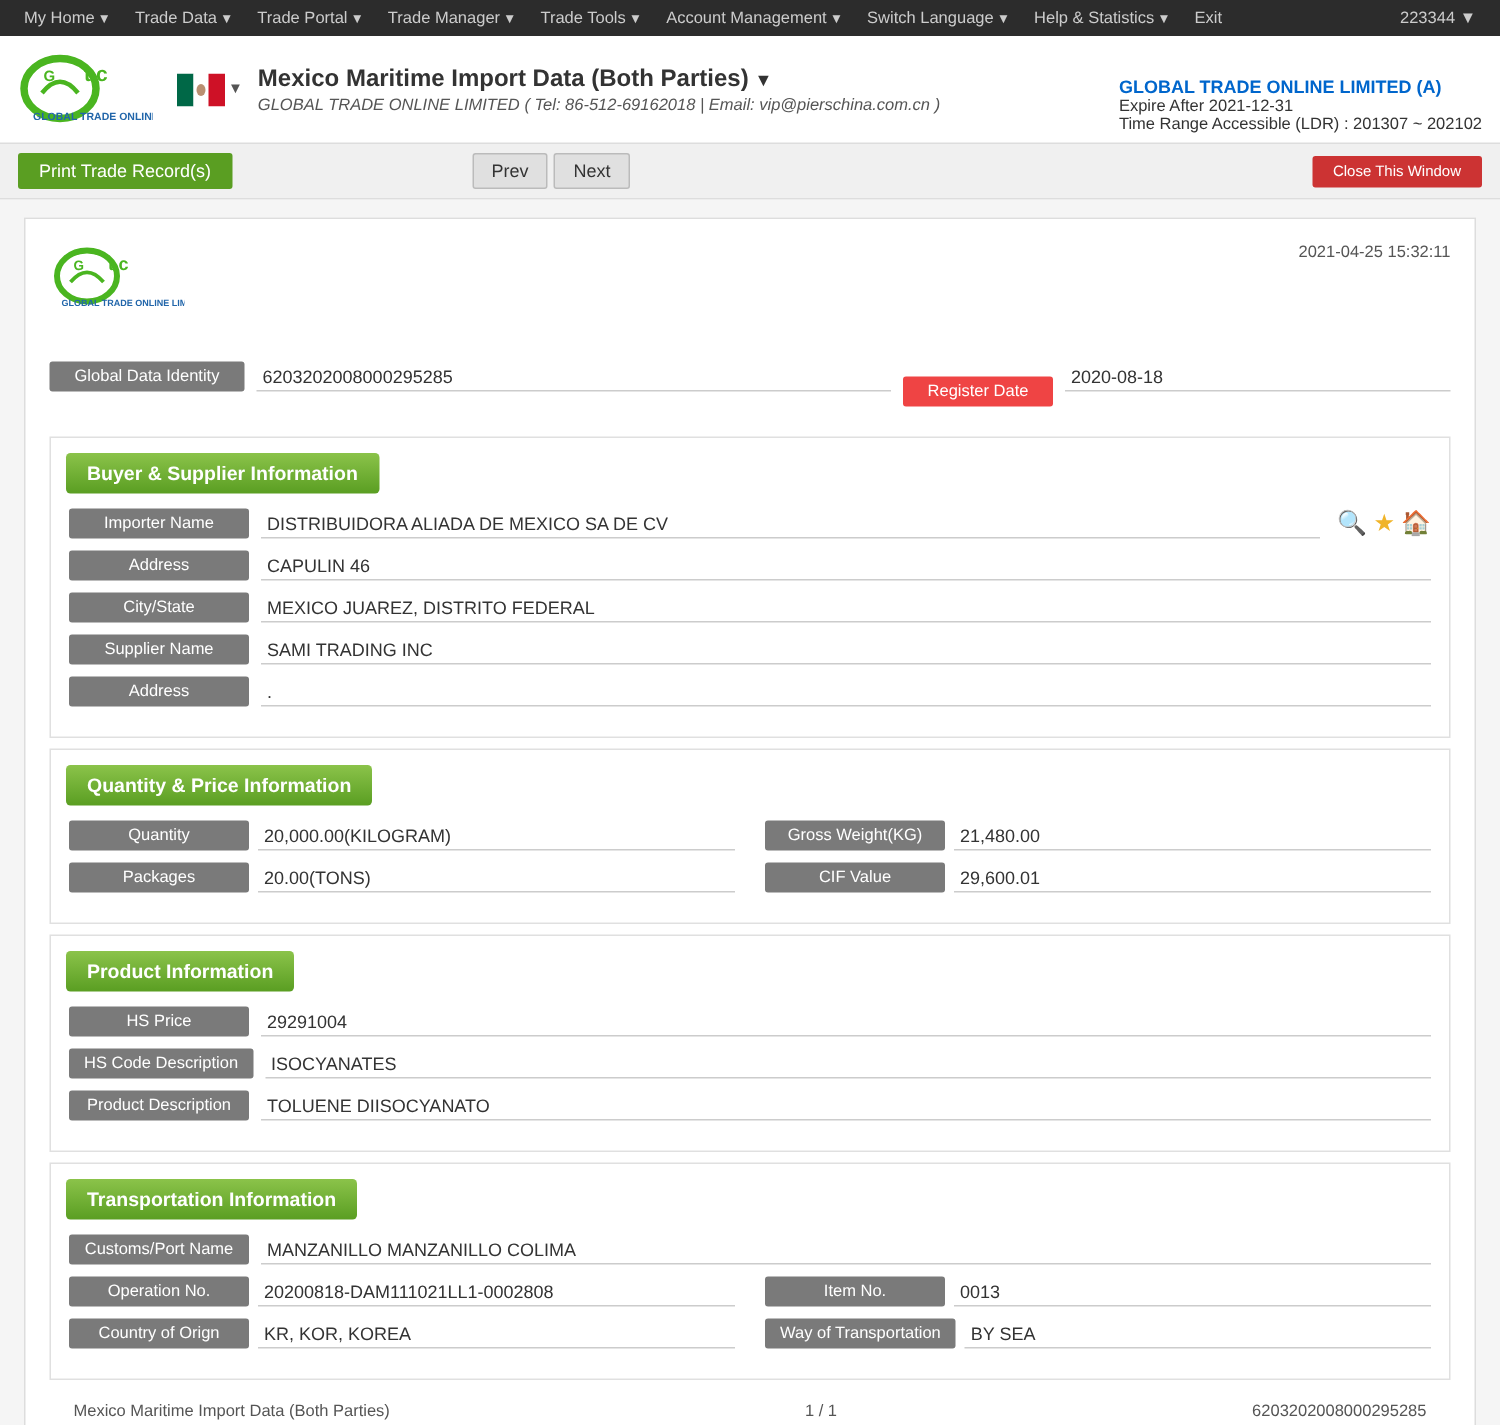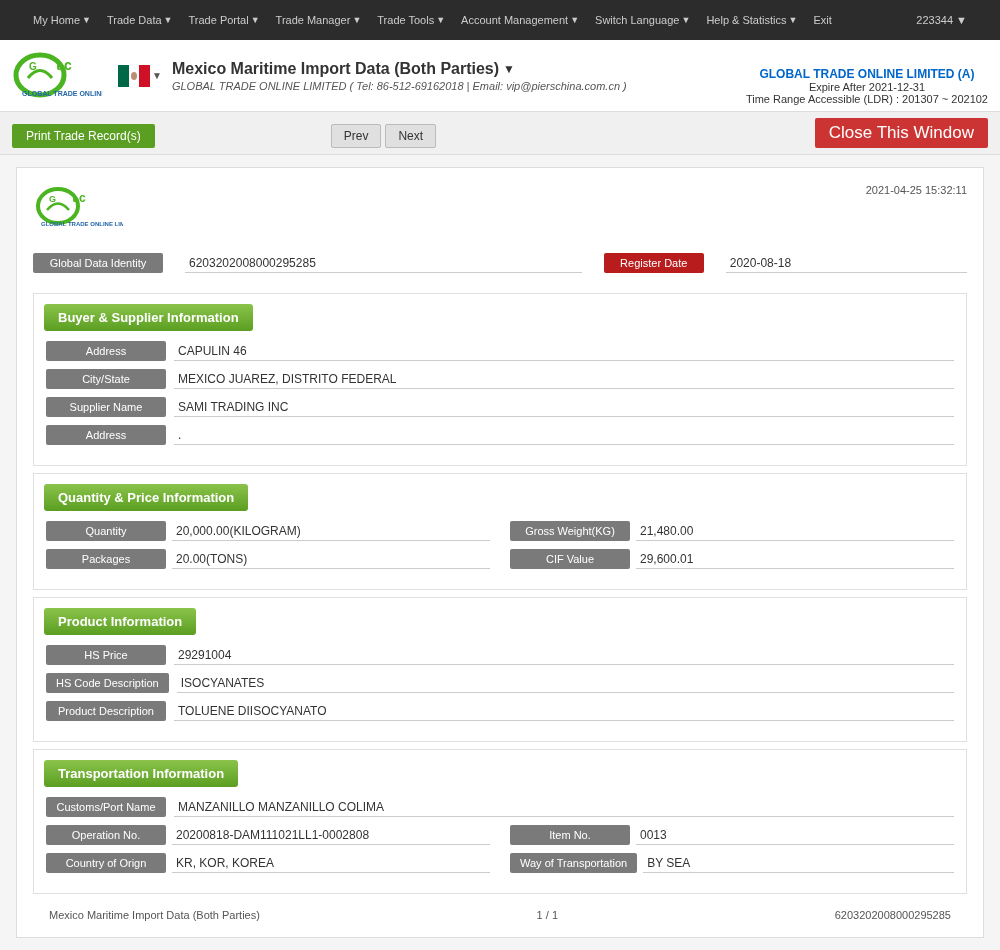--- a/index.html
+++ b/index.html
@@ -1,42 +1,42 @@
 <!DOCTYPE html>
 <html><head>
   <meta charset="utf-8">
   <style>
     * { margin: 0; padding: 0; box-sizing: border-box; }
     body { font-family: Arial, sans-serif; font-size: 12px; background: #e8e8e8; width: 1000px; min-height: 950px; }
 
     
-    .top-nav { background: #2c2c2c; color: #ccc; display: flex; align-items: center; padding: 0 25px; height: 40px; font-size: 11px; }
+    .top-nav { background: #2c2c2c; color: #ccc; display: flex; align-items: center; padding: 0 8px; height: 24px; font-size: 11px; }
     .top-nav .nav-item { padding: 0 8px; cursor: pointer; display: flex; align-items: center; gap: 2px; white-space: nowrap; }
     .top-nav .spacer { flex: 1; }
     .top-nav .user-id { color: #ccc; padding: 0 8px; }
     .arrow { font-size: 9px; }
 
     
     .header { background: #fff; display: flex; align-items: center; padding: 6px 12px; border-bottom: 1px solid #ddd; height: 72px; }
     .logo-area { display: flex; align-items: center; gap: 6px; }
     .flag-area { display: flex; align-items: center; gap: 2px; margin-left: 16px; }
     .title-area { margin-left: 10px; flex: 1; }
     .title-main { font-size: 16px; font-weight: bold; color: #333; display: flex; align-items: center; gap: 4px; }
     .title-sub { font-size: 11px; color: #555; margin-top: 2px; font-style: italic; }
-    .header-right { text-align: center; font-size: 11px; margin-top: 20px; }
+    .header-right { text-align: left; font-size: 11px; margin-top: 20px; }
     .header-right .company-name { color: #0066cc; font-weight: bold; font-size: 12px; }
     .header-right .expire { color: #333; }
     .header-right .time-range { color: #333; }
 
     
-    .toolbar { background: #f0f0f0; padding: 6px 12px; display: flex; align-items: flex-end; border-bottom: 1px solid #ddd; gap: 16px; }
+    .toolbar { background: #f0f0f0; padding: 6px 12px; display: flex; align-items: center; border-bottom: 1px solid #ddd; }
     .btn-print { background: #5a9e22; color: #fff; border: none; padding: 5px 14px; font-size: 12px; cursor: pointer; border-radius: 2px; }
     .nav-btns { display: flex; gap: 4px; margin-left: 160px; }
     .btn-nav { background: #e0e0e0; color: #333; border: 1px solid #bbb; padding: 4px 12px; font-size: 12px; cursor: pointer; border-radius: 2px; }
-    .btn-close { background: #cc3333; color: #fff; border: none; padding: 5px 14px; font-size: 17px; cursor: pointer; border-radius: 2px; margin-left: auto; }
+    .btn-close { background: #cc3333; color: #fff; border: none; padding: 5px 14px; font-size: 10px; cursor: pointer; border-radius: 2px; margin-left: auto; }
 
     
     .main-content { background: #f5f5f5; padding: 12px 16px; }
 
     
     .record-card { background: #fff; border: 1px solid #ddd; padding: 16px; margin-bottom: 0; }
 
     
     .card-header { display: flex; justify-content: space-between; align-items: flex-start; margin-bottom: 12px; }
     .card-timestamp { font-size: 11px; color: #555; }
@@ -167,31 +167,40 @@
           <text x="16" y="18" font-size="9" fill="#4ab520" font-weight="bold">G</text>
           <path d="M14 26 Q25 13 36 26" fill="none" stroke="#4ab520" stroke-width="2.5"></path>
           <text x="39" y="18" font-size="12" fill="#4ab520" font-weight="bold">t</text>
           <text x="46" y="18" font-size="12" fill="#4ab520" font-weight="bold">c</text>
           <text x="8" y="42" font-size="6" fill="#2266aa" font-weight="bold">GLOBAL TRADE ONLINE LIMITED</text>
         </svg>
       </div>
       <div class="card-timestamp">2021-04-25 15:32:11</div>
     </div>
 
-    <div style="display:flex; align-items:center; gap:22px; margin-bottom:14px; padding: 6px 0;">
+    <div style="display:flex; align-items:center; gap:8px; margin-bottom:14px; padding: 6px 0;">
       <div class="field-label" style="background:#7a7a7a; min-width:130px; text-align:center;">Global Data Identity</div>
       <div style="flex:1; border-bottom:1px solid #ccc; padding:2px 4px; font-size:12px; color:#333;">6203202008000295285</div>
-      <div class="field-label" style="background:#b91c1c; min-width:100px; text-align:center;">Register Date</div>
+      <div class="field-label" style="background:#ef4444; min-width:100px; text-align:center;margin-top:20px;">Register Date</div>
       <div style="flex:0.6; border-bottom:1px solid #ccc; padding:2px 4px; font-size:12px; color:#333;">2020-08-18</div>
     </div>
 
     <div class="section">
       <div class="section-header">Buyer &amp; Supplier Information</div>
       <div class="section-body">
 
+        <div class="field-row">
+          <div class="field-label">Importer Name</div>
+          <div class="field-value">DISTRIBUIDORA ALIADA DE MEXICO SA DE CV</div>
+          <div class="icons">
+            <span class="icon-search">🔍</span>
+            <span class="icon-star">★</span>
+            <span class="icon-home">🏠</span>
+          </div>
+        </div>
 
         <div class="field-row">
           <div class="field-label">Address</div>
           <div class="field-value">CAPULIN 46</div>
         </div>
 
         <div class="field-row">
           <div class="field-label">City/State</div>
           <div class="field-value">MEXICO JUAREZ, DISTRITO FEDERAL</div>
         </div>

